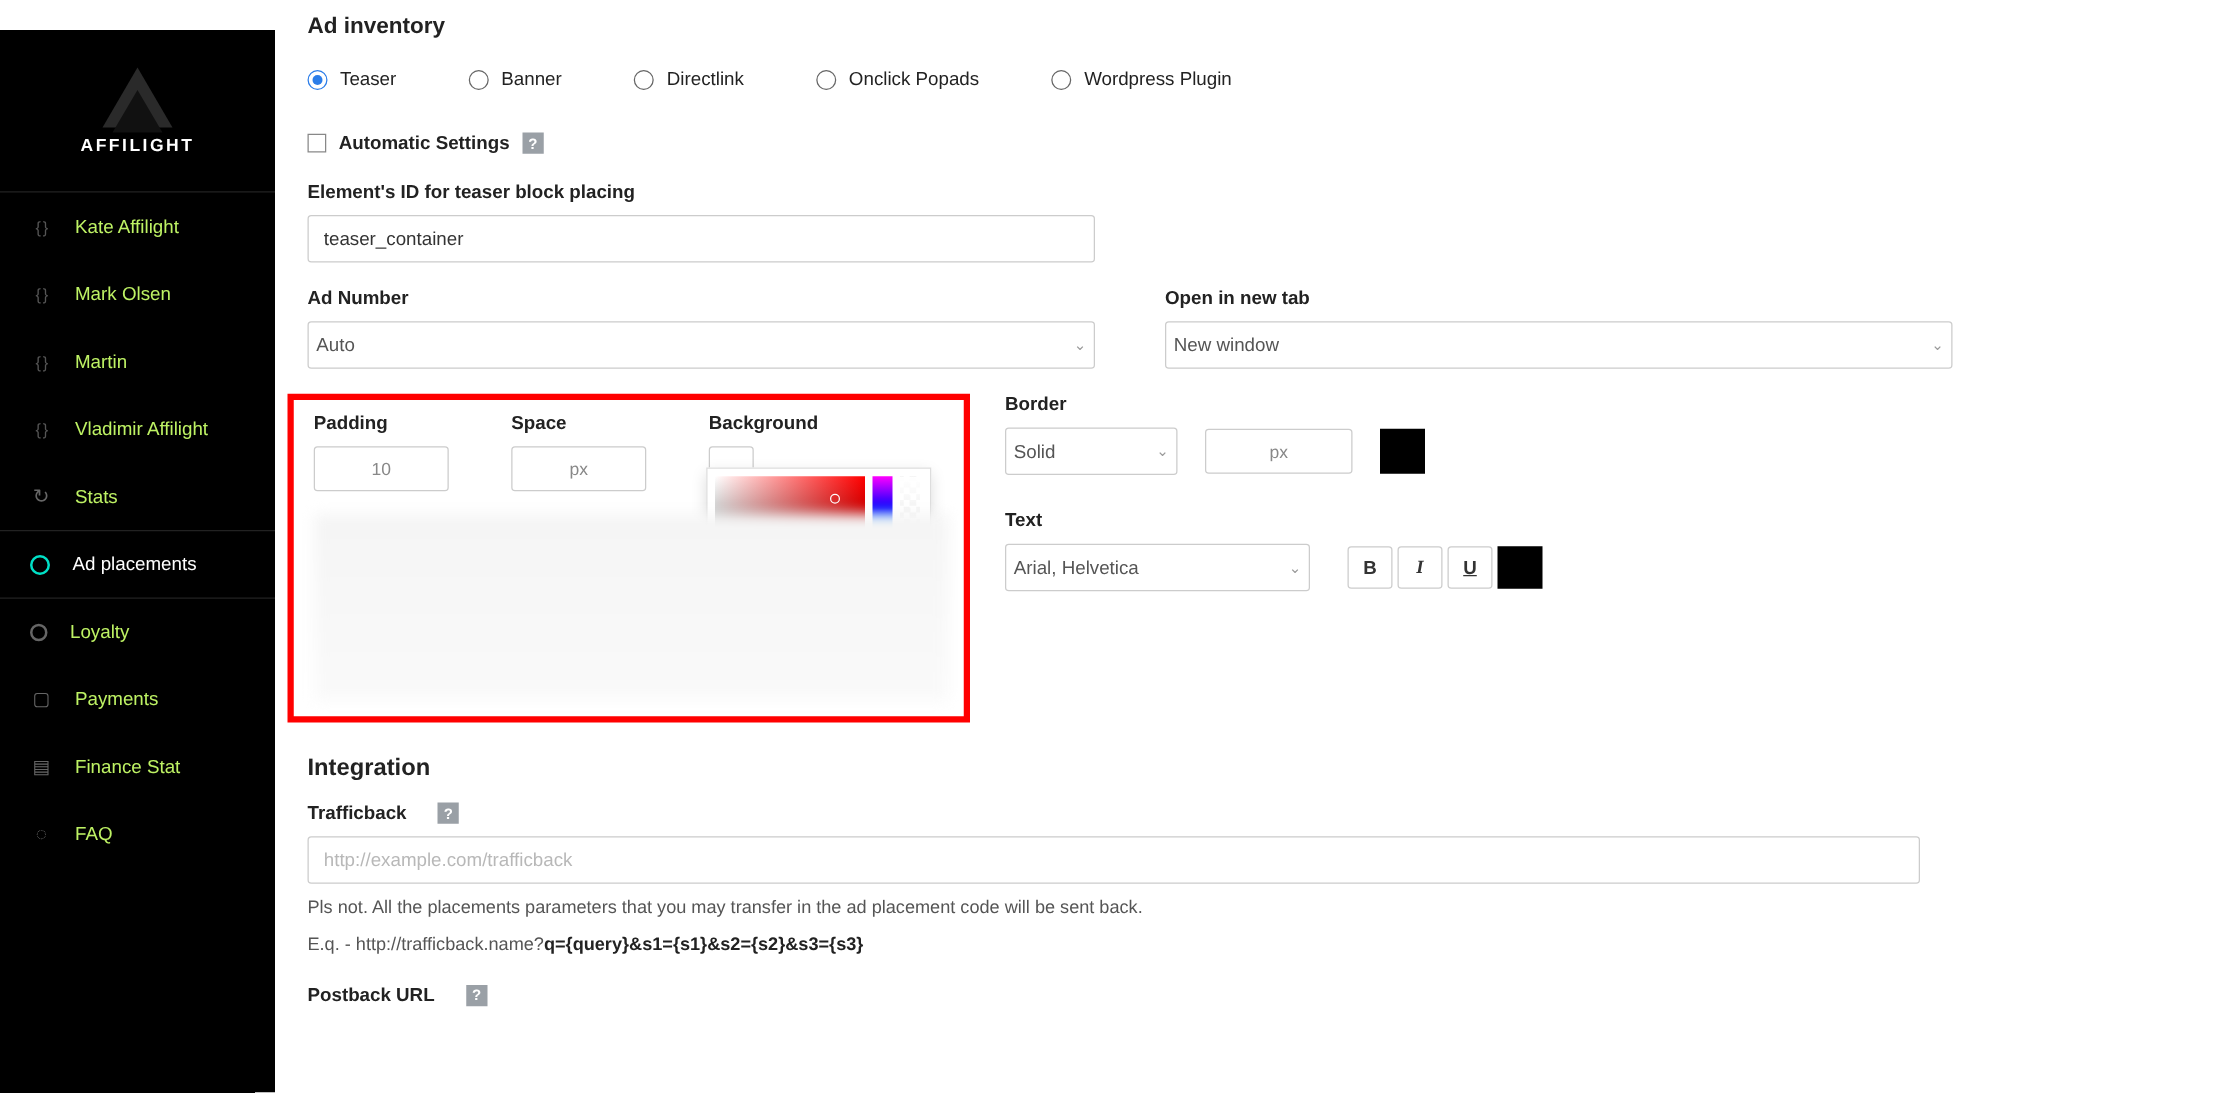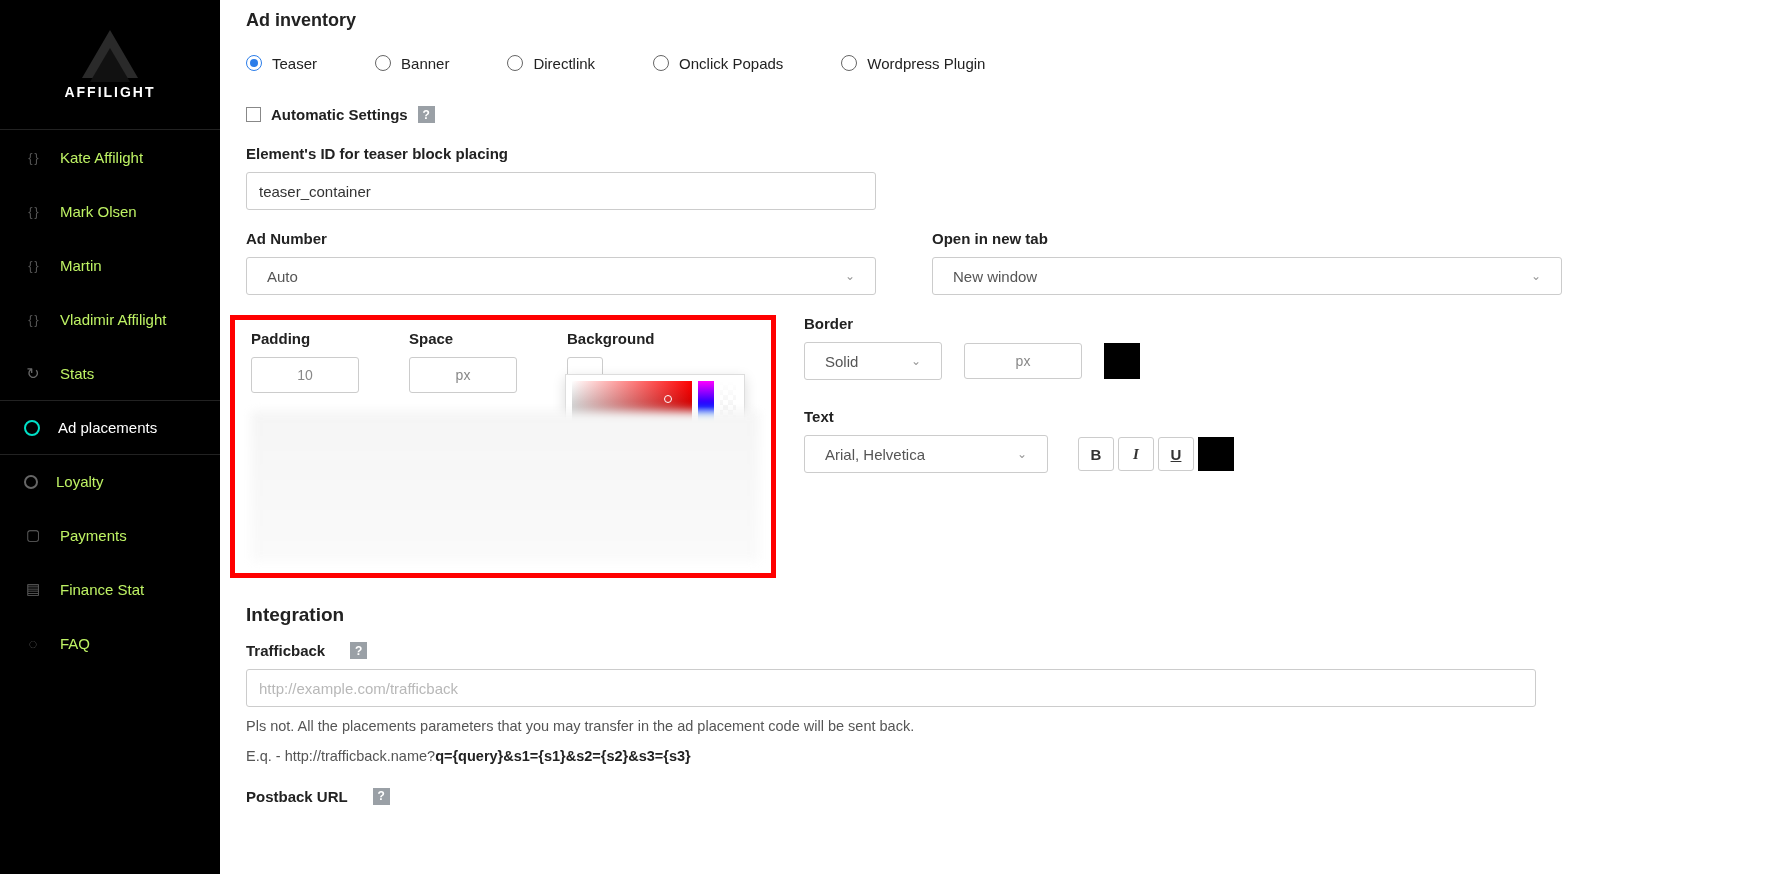--- a/index.html
+++ b/index.html
@@ -1,56 +1,56 @@
 <!DOCTYPE html>
 <html><head>
 <meta charset="utf-8">
 <style>
 * { box-sizing: border-box; margin: 0; padding: 0; font-family: Arial, Helvetica, sans-serif; }
 body { background: #fff; color: #333; width: 1774px; height: 874px; overflow: hidden; }
 .layout { display: flex; width: 100%; height: 100%; }
 
 
-.sidebar { width: 220px; background: #000; color: #999; flex-shrink: 0; }
+.sidebar { width: 220px; background: #000; color: #999; flex-shrink: 0; margin-top: 24px; }
 .logo-wrap { height: 130px; display: flex; align-items: center; justify-content: center; border-bottom: 1px solid #222; }
 .logo { width: 100px; text-align: center; }
 .logo-triangle { width:0; height:0; border-left:28px solid transparent; border-right:28px solid transparent; border-bottom:48px solid #2a2a2a; margin: 0 auto 6px; position:relative; }
 .logo-triangle:after { content:""; position:absolute; left:-20px; top:18px; width:0;height:0;border-left:20px solid transparent;border-right:20px solid transparent;border-bottom:34px solid #111; }
 .logo-text { color:#fff; font-weight:700; letter-spacing:2px; font-size:14px; }
 .nav-item { display:flex; align-items:center; gap:18px; padding:18px 24px; font-size:15px; cursor:pointer; color:#bef264; }
 .nav-item.active { color:#fff; border-top:1px solid #222; border-bottom:1px solid #222; }
 .nav-icon { width:18px; height:18px; display:flex; align-items:center; justify-content:center; flex-shrink:0; }
 .nav-icon.braces:before { content:"{ }"; font-size:13px; color:#555; font-weight:300; letter-spacing:-1px;}
 .nav-icon.ring { border:2px solid #00e0c6; border-radius:50%; width:16px; height:16px; }
 .nav-icon.refresh:before { content:"↻"; color:#666; font-size:16px; }
 .nav-icon.circle { border:2px solid #666; border-radius:50%; width:14px;height:14px;}
 .nav-icon.card:before { content:"▢"; color:#666; font-size:15px;}
 .nav-icon.stat:before { content:"▤"; color:#666; font-size:15px;}
 .nav-icon.faq:before { content:"◌"; color:#666; font-size:15px;}
 
 
 .main { flex:1; padding: 10px 26px 0 26px; overflow:hidden; }
 h2 { font-size:18px; font-weight:700; color:#222; margin-bottom:24px; }
 .radio-row { display:flex; gap:58px; align-items:center; margin-bottom:34px; }
-.radio-opt { display:flex; align-items:flex-start; gap:10px; font-size:15px; color:#222; cursor:pointer;}
+.radio-opt { display:flex; align-items:center; gap:10px; font-size:15px; color:#222; cursor:pointer;}
 .radio-outer { width:16px;height:16px;border:1px solid #666;border-radius:50%; display:flex;align-items:center;justify-content:center;}
 .radio-opt.selected .radio-outer { border-color:#2b7de9;}
 .radio-opt.selected .radio-outer:after { content:"";width:8px;height:8px;background:#2b7de9;border-radius:50%;}
 
 .auto-row { display:flex; align-items:center; gap:10px; margin-bottom:22px;}
 .chk { width:15px;height:15px;border:1px solid #888; }
 .auto-label { font-weight:700; font-size:15px; color:#222;}
 .helpq { width:17px;height:17px;background:#9aa0a6;color:#fff;font-size:12px;font-weight:700;display:flex;align-items:center;justify-content:center;}
 .helpq:before{content:"?";}
 
 .field-label { font-weight:700; font-size:15px; color:#222; margin-bottom:10px; display:block;}
 .txt-input { width:630px; height:38px; border:1px solid #ccc; border-radius:3px; padding:0 12px; font-size:15px; color:#333;}
 .txt-input.wide { width:100%; max-width:1290px;}
 .txt-input::placeholder { color:#b8b8b8; }
-.select-box { width:630px; height:38px; border:1px solid #ccc; border-radius:3px; padding:0 20px; display:flex;align-items:center;justify-content:space-between;font-size:15px;color:#555;cursor:pointer;}
+.select-box { width:630px; height:38px; border:1px solid #ccc; border-radius:3px; padding:0 6px; display:flex;align-items:center;justify-content:space-between;font-size:15px;color:#555;cursor:pointer;}
 .select-box.sm { width:244px;}
 .select-box.xs { width:138px;}
 .chev { color:#999; font-size:12px;}
 .row2 { display:flex; gap:28px; margin-top:20px;}
 .col { flex:0 0 auto;}
 .col.grow { flex:1;}
 .num-input { width:108px; height:36px; border:1px solid #ccc; border-radius:3px; text-align:center; font-size:14px; color:#888;}
 .color-swatch-btn { width:36px;height:36px;border:1px solid #ccc;border-radius:3px; background:#fff; cursor:pointer;}
 .color-swatch-black { width:36px;height:36px;background:#000; cursor:pointer;}
 

